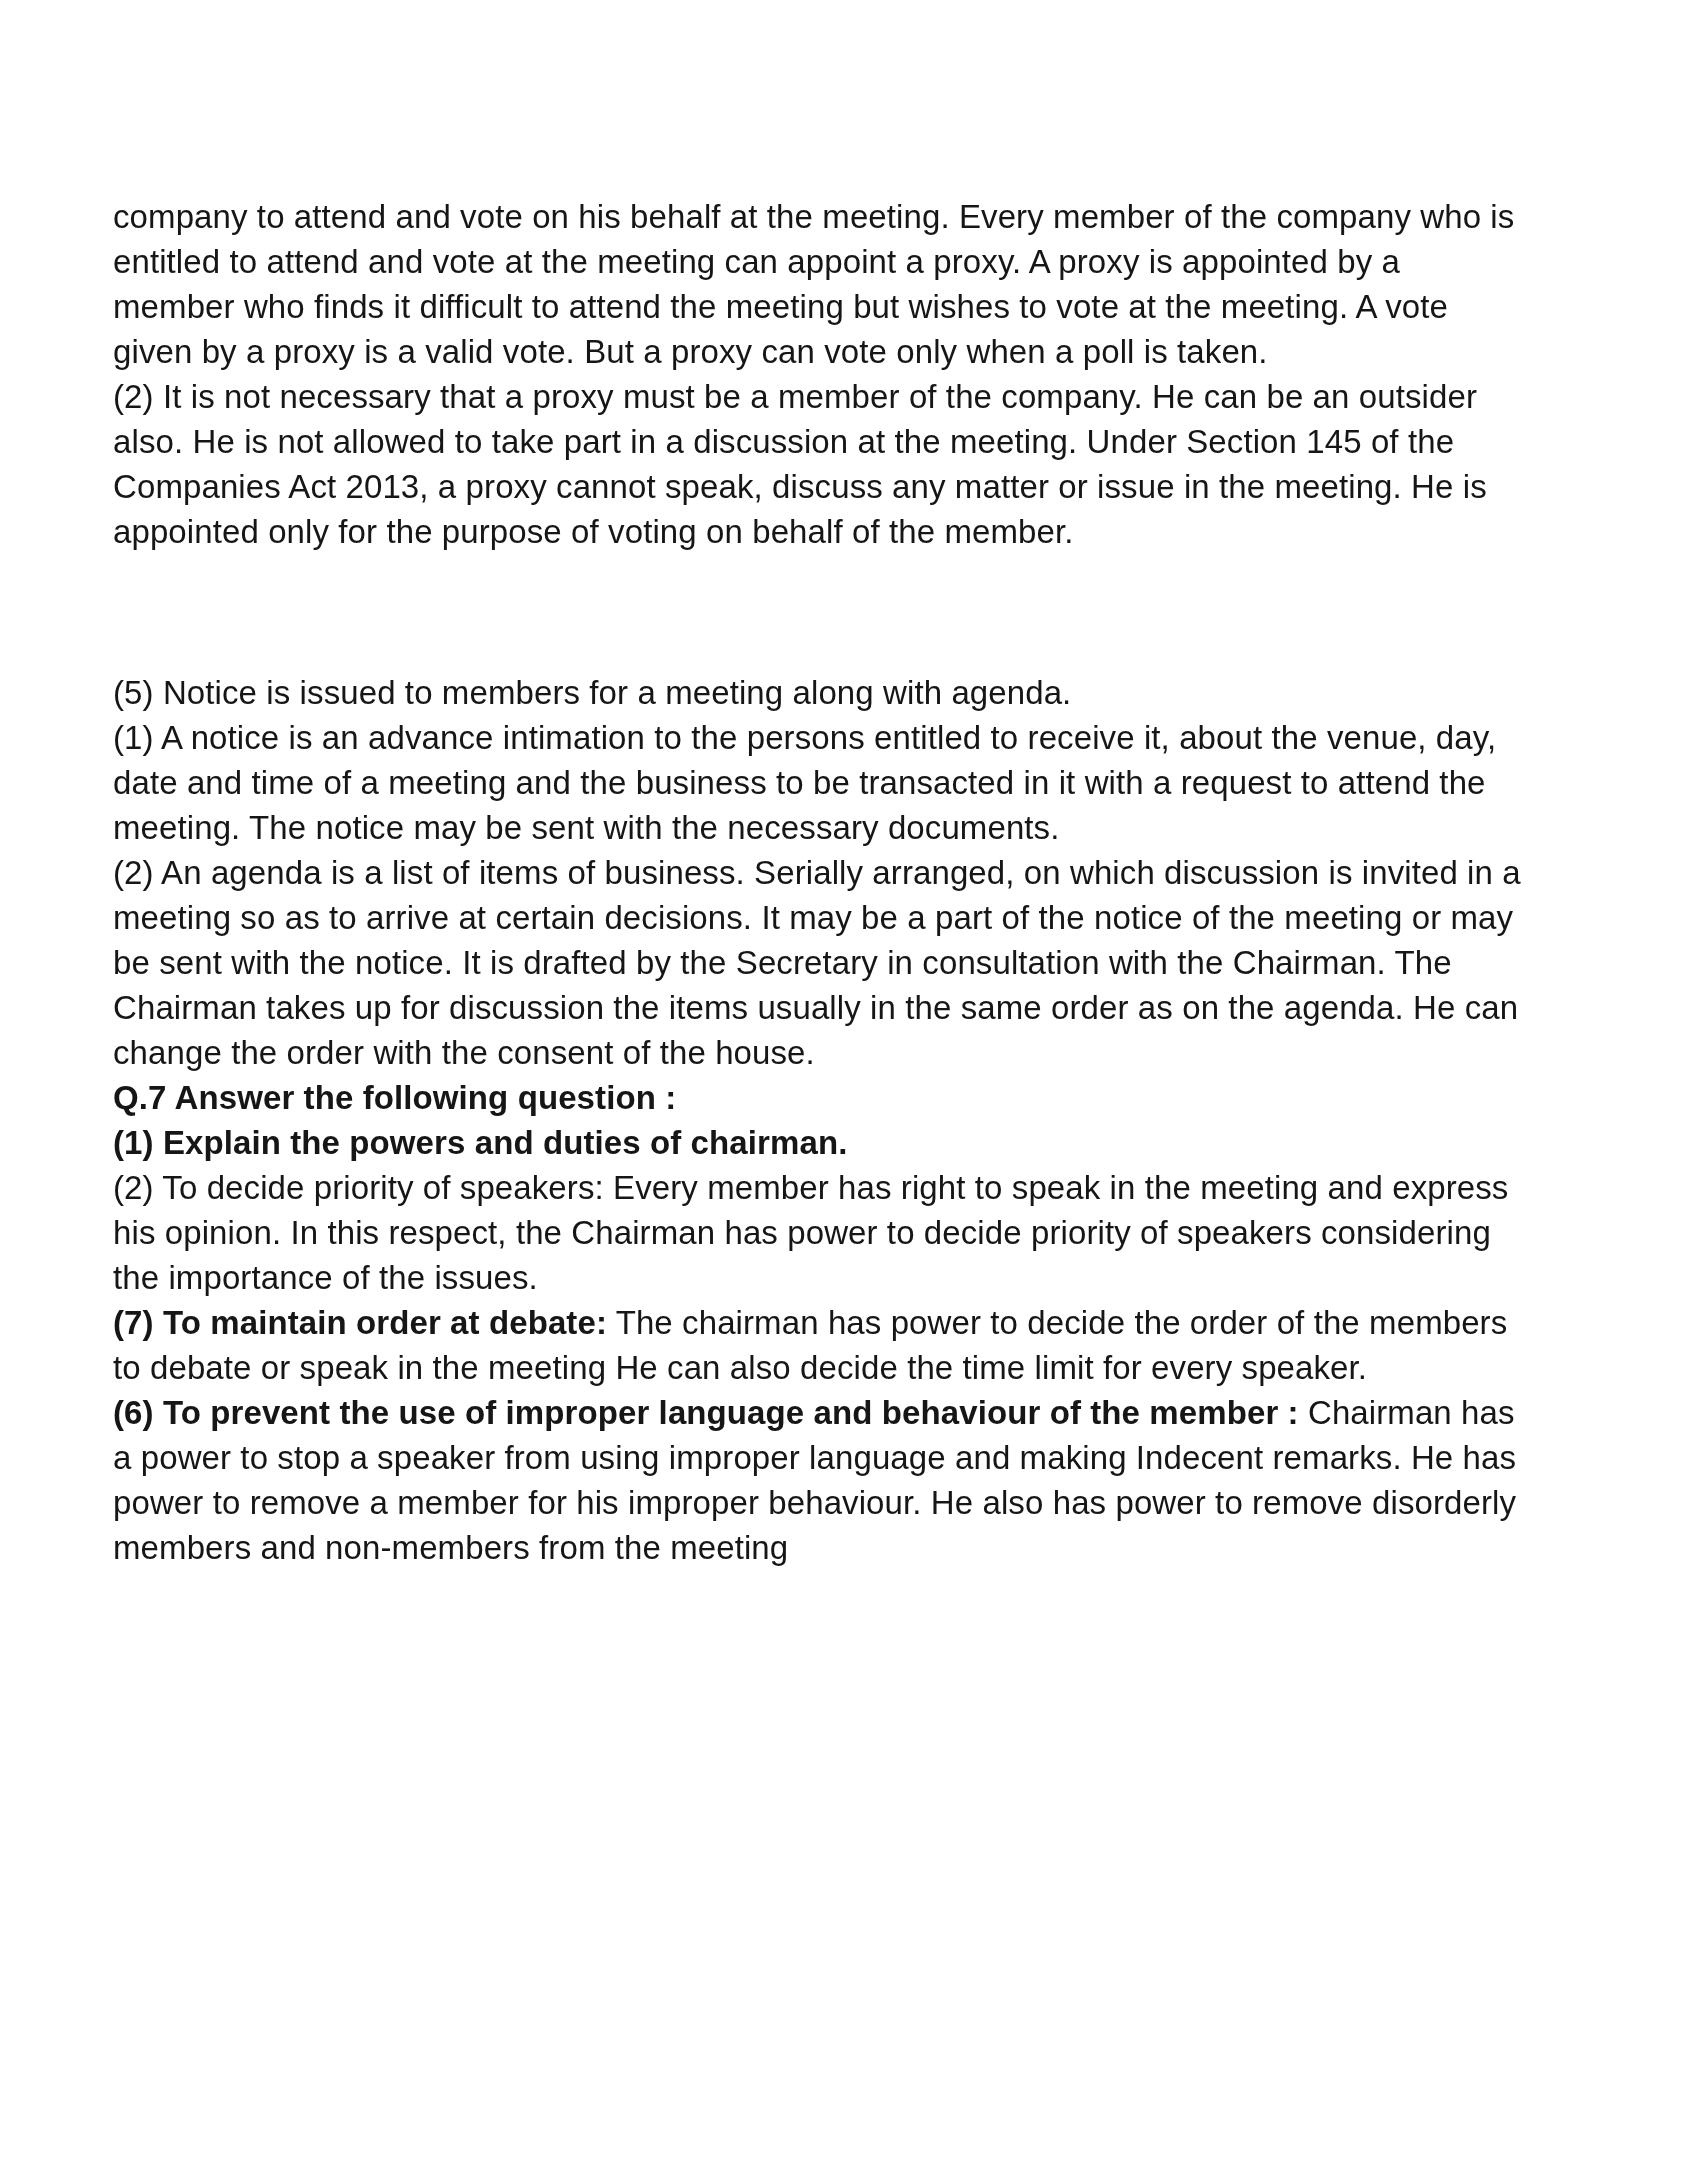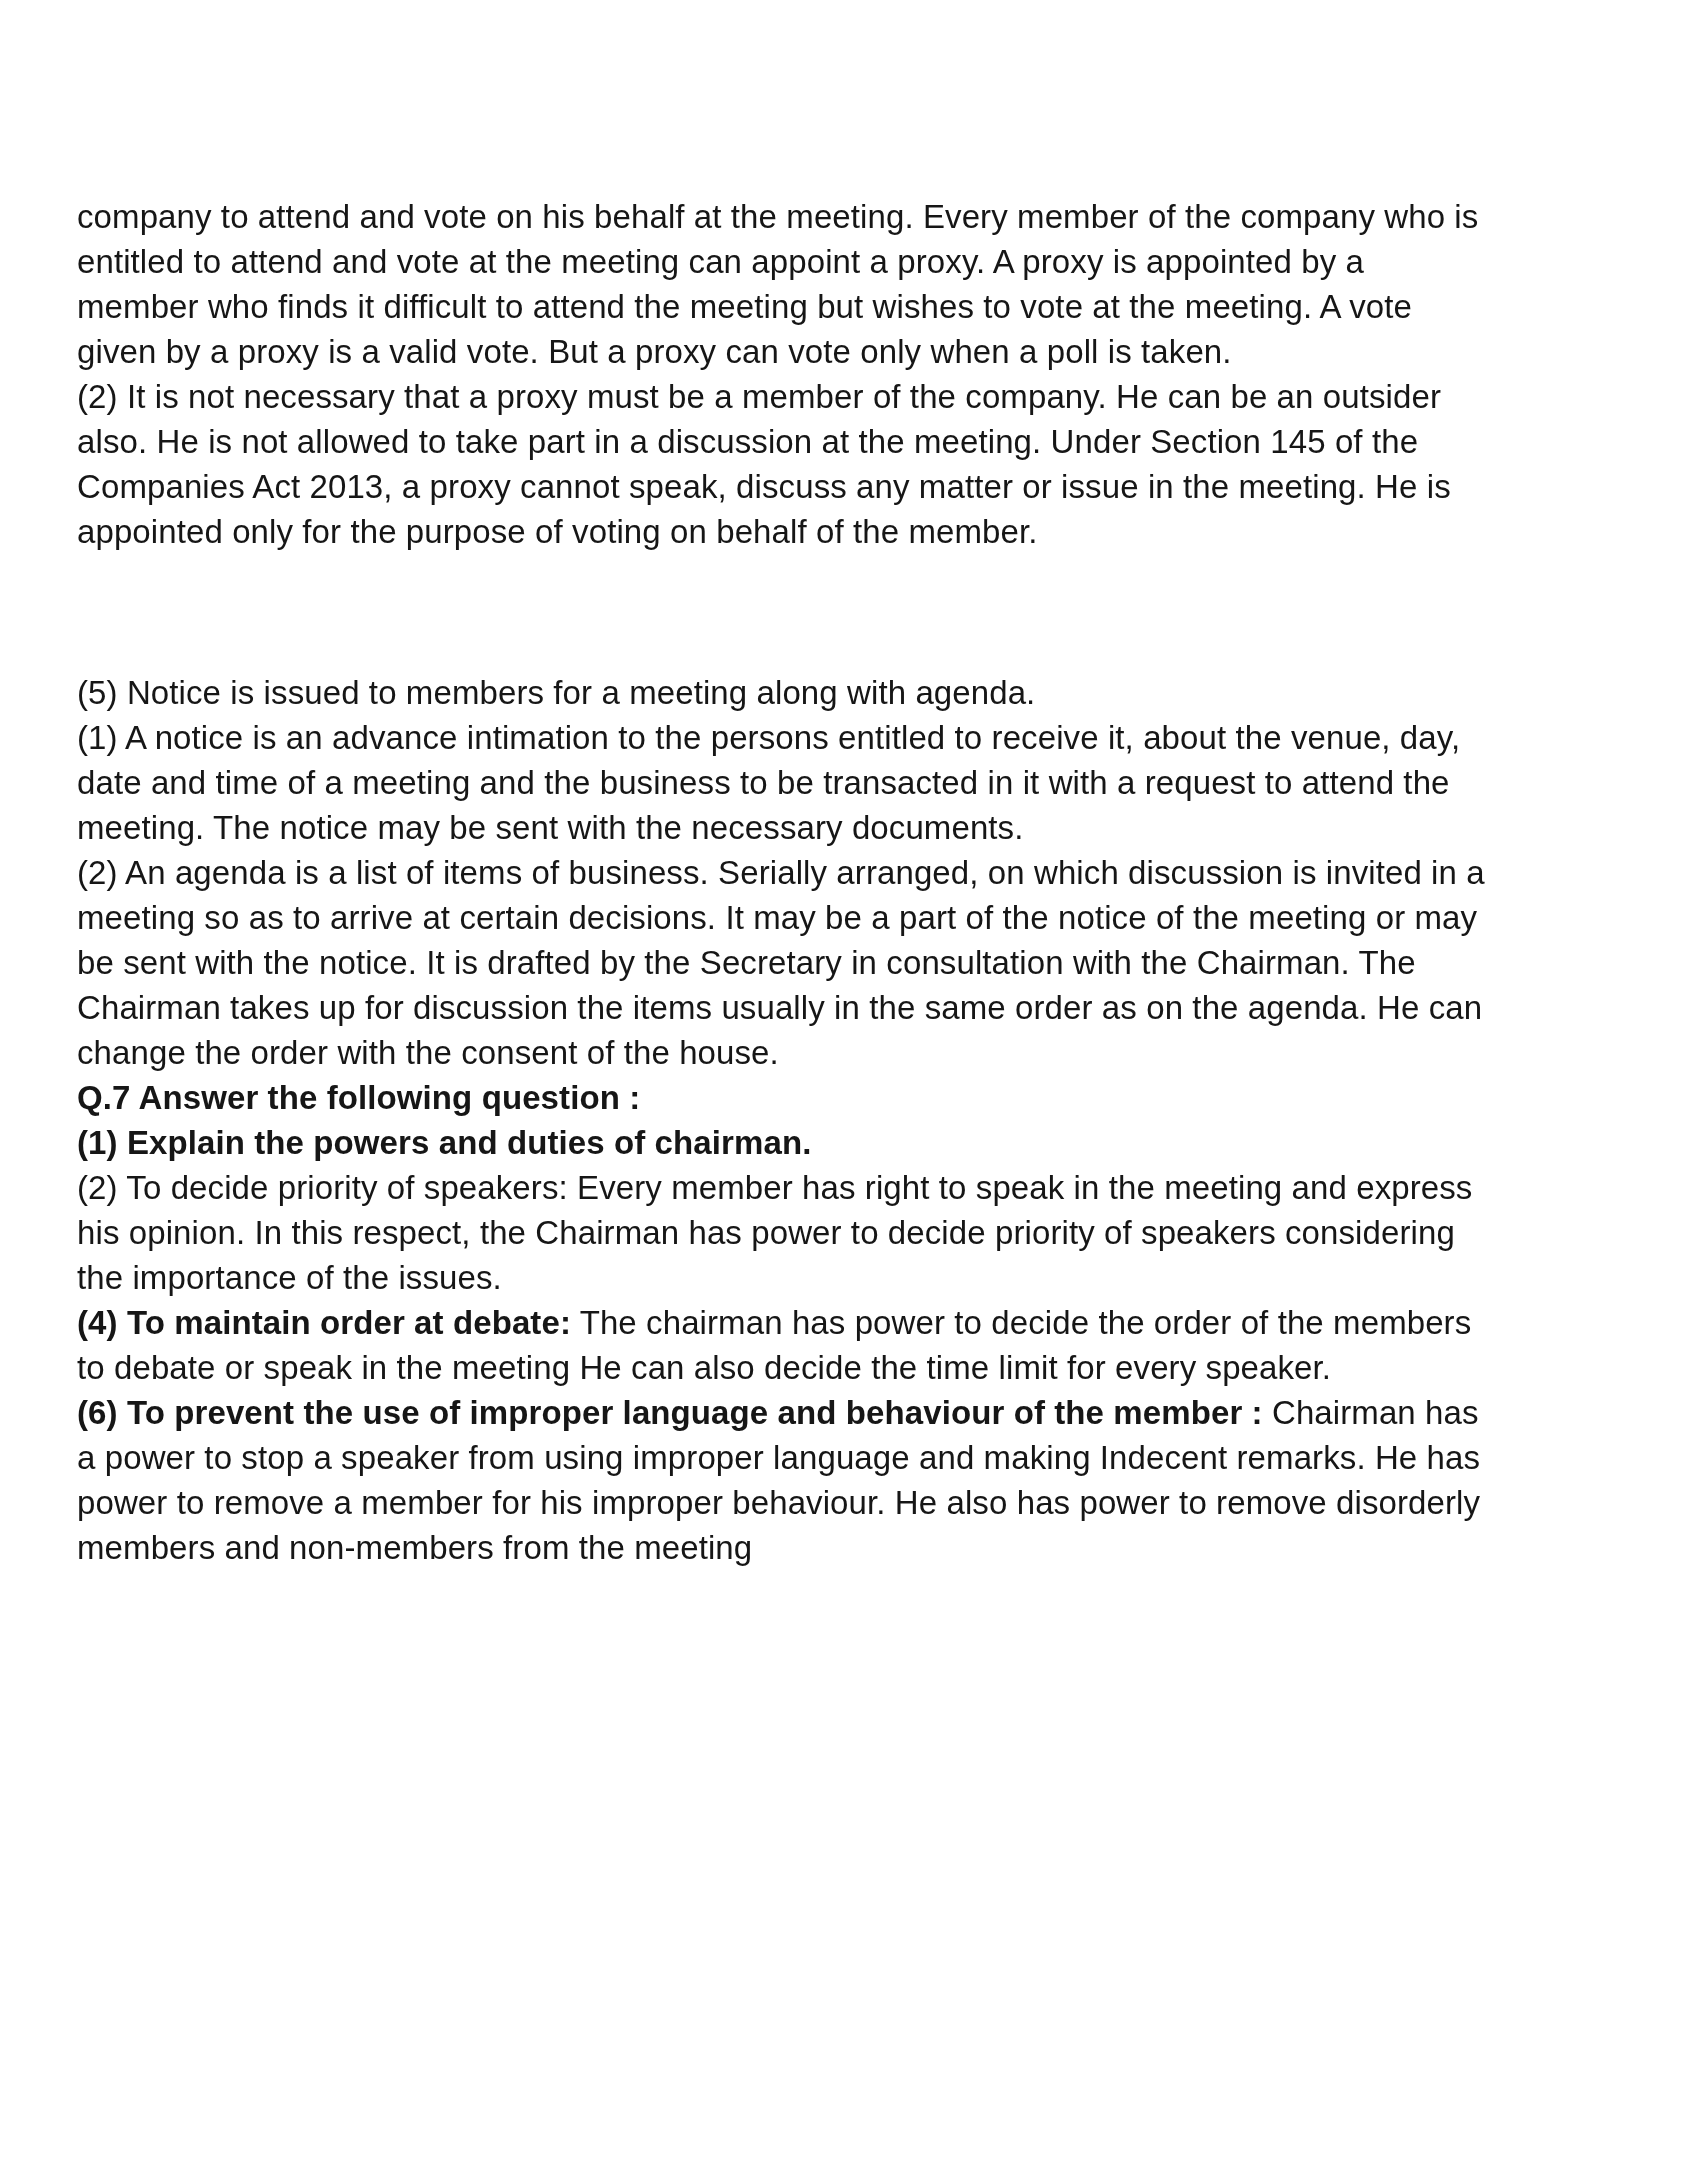--- a/index.html
+++ b/index.html
@@ -11,21 +11,21 @@
     height: 2178px;
     background: #ffffff;
     font-family: "Liberation Sans", "DejaVu Sans", sans-serif;
     color: #161616;
     overflow: hidden;
   }
   .page {
     box-sizing: border-box;
     width: 1683px;
     height: 2178px;
-    padding: 194px 129px 0 77px;
+    padding: 194px 129px 0 113px;
   }
   .doc {
     width: 1414px;
     font-size: 33px;
     line-height: 45px;
     letter-spacing: 0.1px;
   }
   p.para {
     margin: 0;
     padding: 0;
@@ -57,19 +57,19 @@
     <p class="para"><span>(2) An agenda is a list of items of business. Serially arranged, on which discussion is invited in a meeting so as to arrive at certain decisions. It may be a part of the notice of the meeting or may be sent with the notice. It is drafted by the Secretary in consultation with the Chairman. The Chairman takes up for discussion the items usually in the same order as on the agenda. He can change the order with the consent of the house.</span></p>
 
     <p class="para gap-para"><span class="b">Q.7 Answer the following question :</span></p>
 
     <p class="para"><span class="b">(1) Explain the powers and duties of chairman.</span></p>
 
 
 
     <p class="para"><span>(2) To decide priority of speakers: Every member has right to speak in the meeting and express his opinion. In this respect, the Chairman has power to decide priority of speakers considering the importance of the issues.</span></p>
 
-    <p class="para"><span class="b">(4) To maintain order at debate:</span><span> The chairman has power to decide the order of the members to debate or speak in the meeting He can also decide the time limit for every speaker.</span></p>
+    <p class="para"><span class="b">(7) To maintain order at debate:</span><span> The chairman has power to decide the order of the members to debate or speak in the meeting He can also decide the time limit for every speaker.</span></p>
 
     <p class="para"><span class="b">(6) To prevent the use of improper language and behaviour of the member :</span><span> Chairman has a power to stop a speaker from using improper language and making Indecent remarks. He has power to remove a member for his improper behaviour. He also has power to remove disorderly members and non-members from the meeting</span></p>
 
   </div>
 </div>
 
 
 </body></html>

